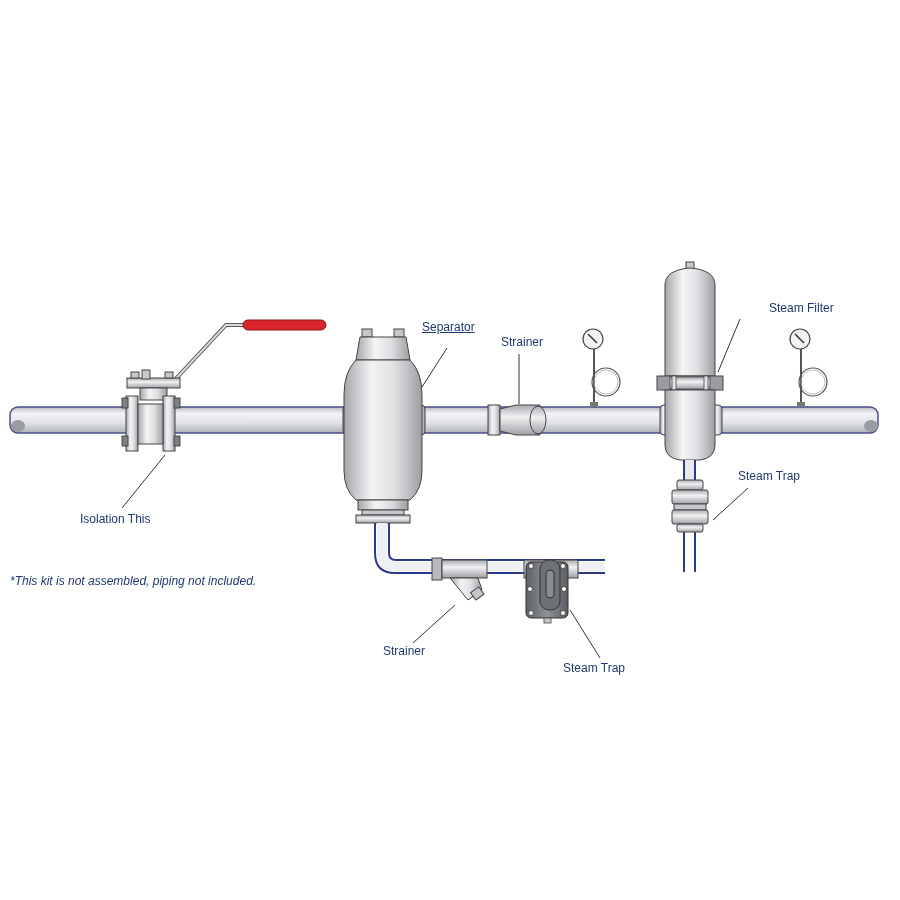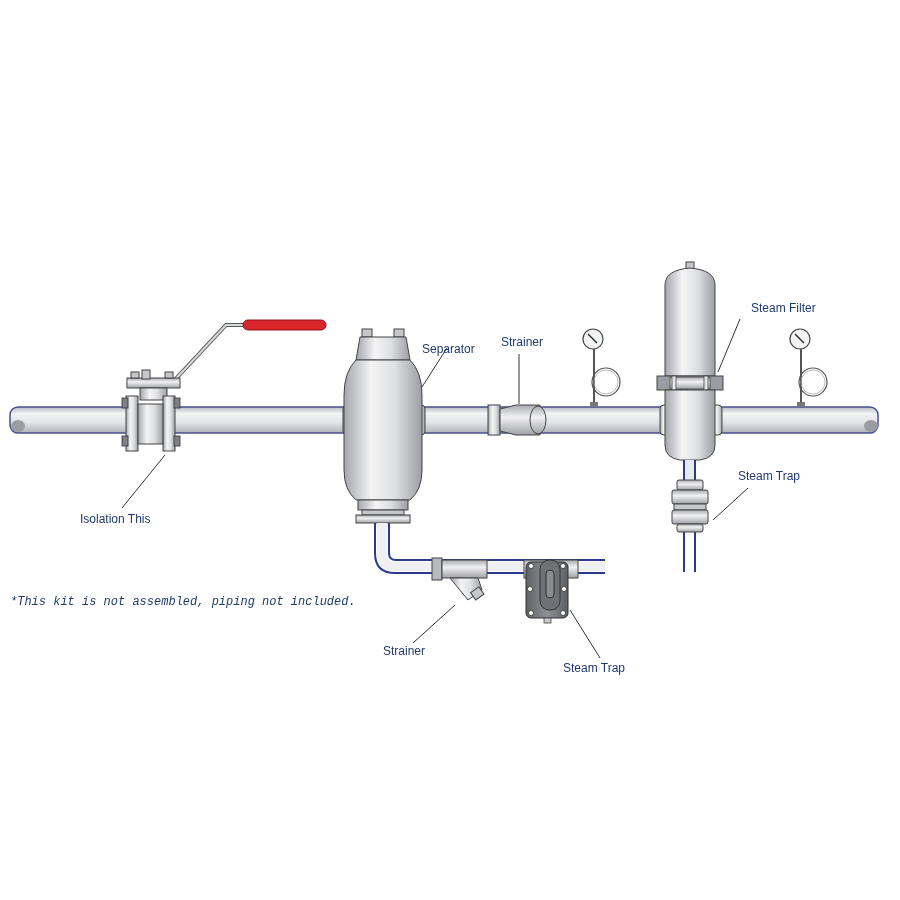--- a/index.html
+++ b/index.html
@@ -155,20 +155,20 @@
     <rect x="677" y="480" width="26" height="10" rx="2" fill="url(#metalH)" stroke="#444" stroke-width="1"></rect>
     <rect x="672" y="490" width="36" height="14" rx="2" fill="url(#metalH)" stroke="#444" stroke-width="1"></rect>
     <rect x="674" y="504" width="32" height="6" fill="#c6c7ca" stroke="#444" stroke-width="1"></rect>
     <rect x="672" y="510" width="36" height="14" rx="2" fill="url(#metalH)" stroke="#444" stroke-width="1"></rect>
     <rect x="677" y="524" width="26" height="8" rx="2" fill="url(#metalH)" stroke="#444" stroke-width="1"></rect>
     <line x1="713" y1="520" x2="748" y2="488" stroke="#333" stroke-width="1"></line>
   </g>
 </svg>
 
 <div class="label" style="left:80px; top:512px;">Isolation This</div>
-<div class="label" style="left:422px; top:342px;">Separator</div>
+<div class="label" style="left:422px; top:320px;text-decoration:underline;">Separator</div>
 <div class="label" style="left:501px; top:335px;">Strainer</div>
-<div class="label" style="left:751px; top:301px;">Steam Filter</div>
+<div class="label" style="left:769px; top:301px;">Steam Filter</div>
 <div class="label" style="left:738px; top:469px;">Steam Trap</div>
 <div class="label" style="left:383px; top:644px;">Strainer</div>
 <div class="label" style="left:563px; top:661px;">Steam Trap</div>
 
-<div class="note" style="left:10px; top:595px;font-family:Liberation Mono, monospace;">*This kit is not assembled, piping not included.</div>
+<div class="note" style="left:10px; top:574px;">*This kit is not assembled, piping not included.</div>
 
 </body></html>

